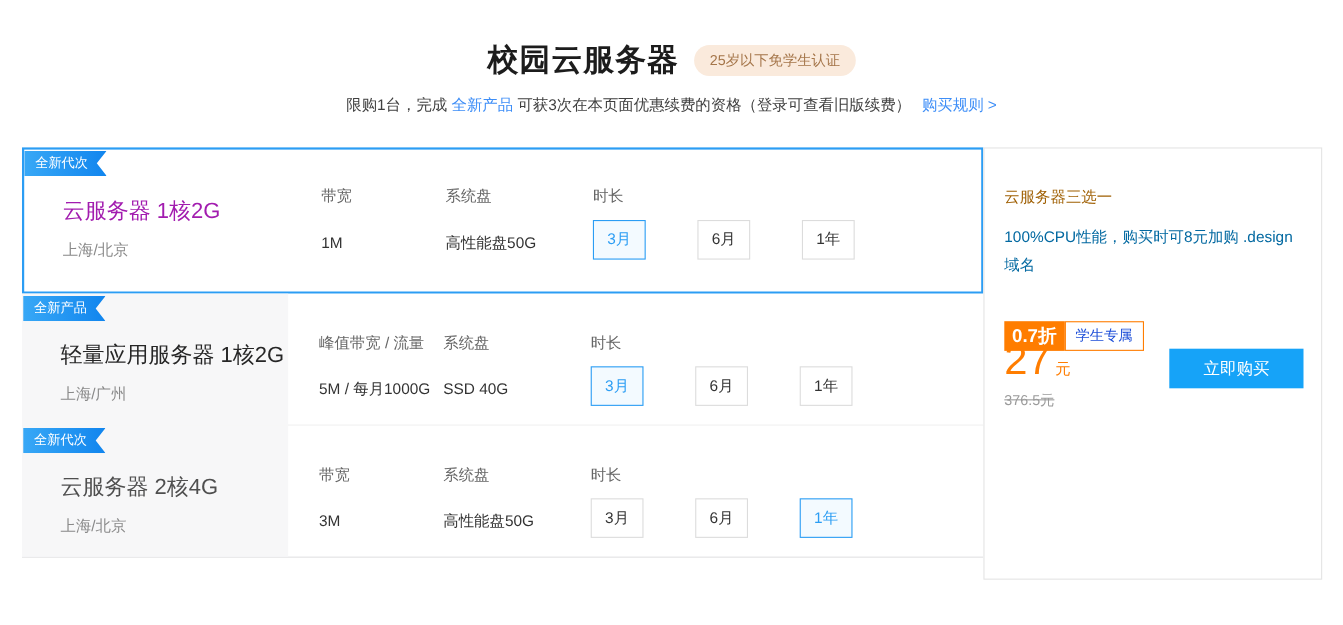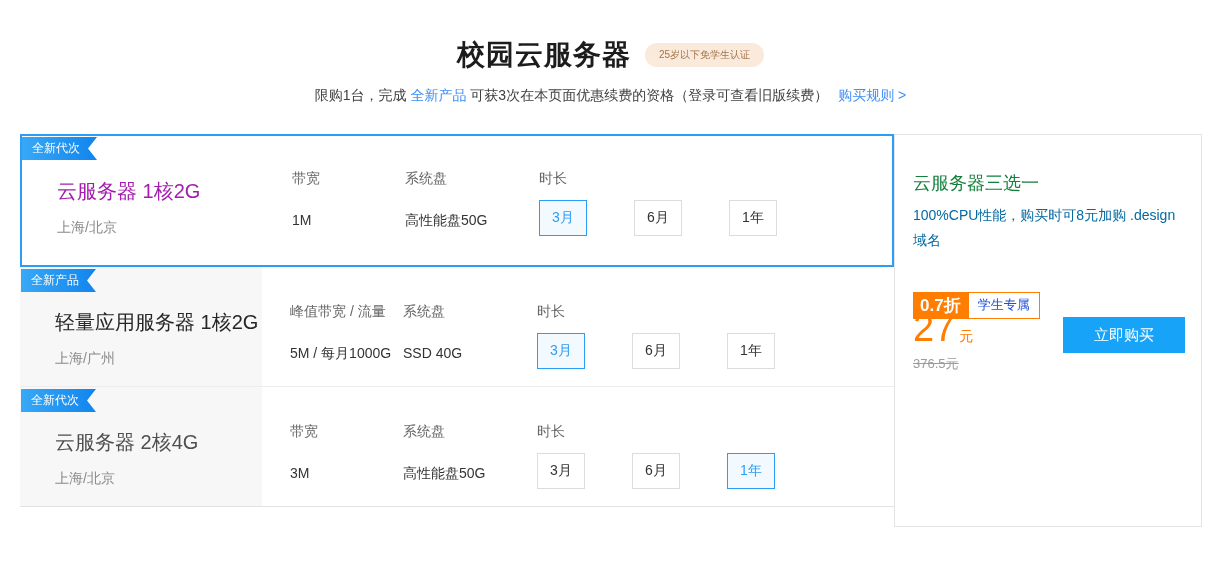--- a/index.html
+++ b/index.html
@@ -3,21 +3,21 @@
 <meta charset="utf-8">
 <style>
   * { margin:0; padding:0; box-sizing:border-box; }
   html,body { width:1221px; height:568px; background:#fff; overflow:hidden;
               font-family:"Liberation Sans", sans-serif; }
 
   
   .header { position:absolute; top:36px; left:0; width:100%;
             display:flex; justify-content:center; align-items:center; gap:14px; }
   .page-title { font-size:28px; font-weight:600; color:#1c1c1c; letter-spacing:1px; }
-  .title-badge { background:#faeadc; color:#a5764a; font-size:10px;
+  .title-badge { background:#faeadc; color:#a5764a; font-size:13px;
                  padding:5px 14px; border-radius:14px; }
 
   .subtitle { position:absolute; top:87px; left:0; width:100%;
               text-align:center; font-size:14px; color:#404040; }
   .subtitle .link { color:#3e8ef7; cursor:pointer; }
   .subtitle .rules { margin-left:10px; }
 
   
   .container { position:absolute; left:20px; top:134px; width:1182px; height:393px; }
 
@@ -54,21 +54,21 @@
   .dur-group { margin-top:12px; display:flex;gap:48px; }
   .dur { width:48px; height:36px; margin-right:-1px; border:1px solid #dcdcdc;
          background:#fff; color:#333; font-size:14px; cursor:pointer;
          font-family:"Liberation Sans", sans-serif; }
   .dur.sel { border-color:#2b9df4; color:#2b9df4; background:#f3faff;
              position:relative; z-index:1; }
 
   
   .panel { position:absolute; left:874px; top:0; width:308px; height:393px;
            border:1px solid #e4e4e4; background:#fff; }
-  .panel-title { position:absolute; left:18px; top:36px; font-size:18px; color:#15803d; }
+  .panel-title { position:absolute; left:18px; top:36px; font-size:14px; color:#a16207; }
   .panel-desc { position:absolute; left:18px; top:68px; width:274px;
                 font-size:14px; color:#0369a1; line-height:25px; }
   .price-badges { position:absolute; left:18px; top:157px; display:flex; align-items:stretch; }
   .disc { background:#ff7d00; color:#fff; font-size:17px; font-weight:bold;
           padding:2px 7px; }
   .tag  { border:1px solid #ff7d00; color:#1d4ed8; font-size:13px;
           padding:3px 9px; }
   .price { position:absolute; left:18px; top:172px; color:#ff7d00; }
   .price .num { font-size:38px; }
   .price .unit { font-size:14px; margin-left:4px; }

